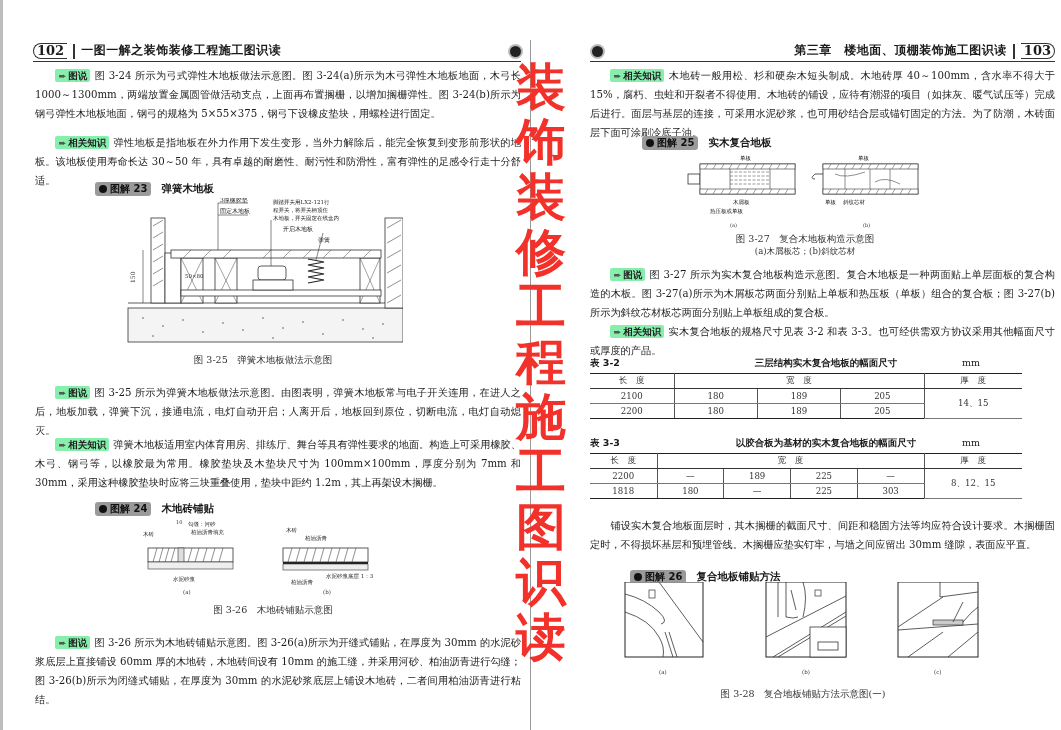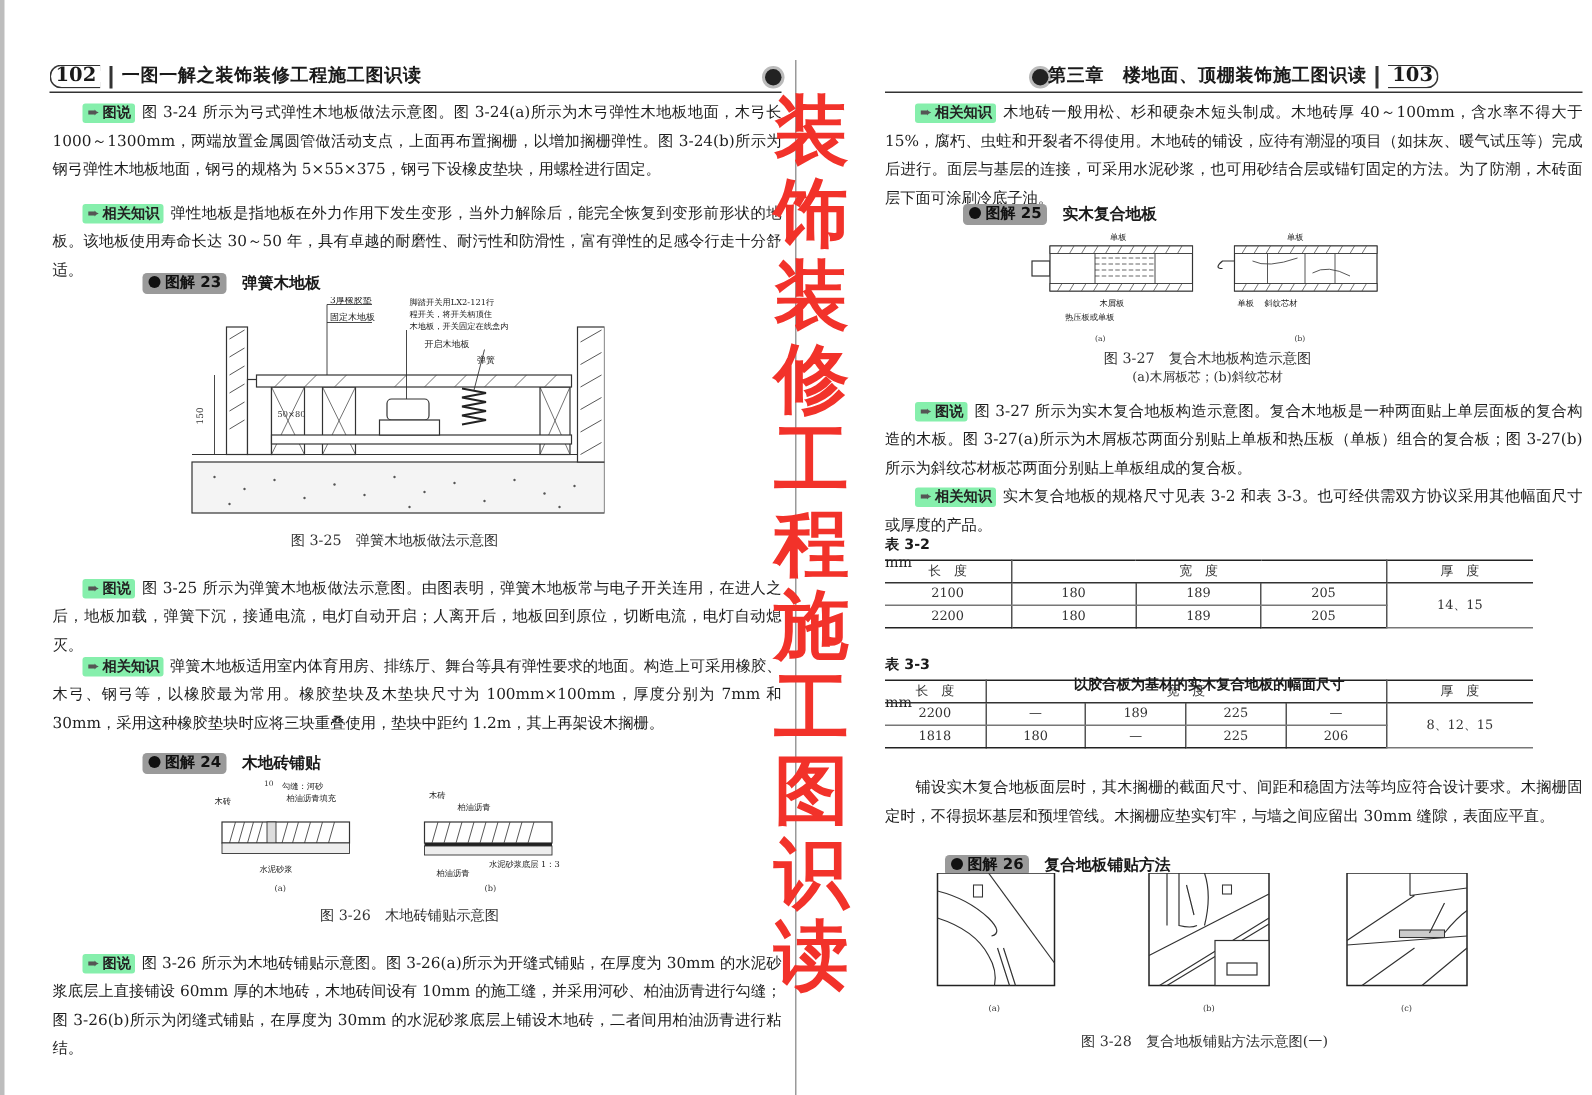--- a/index.html
+++ b/index.html
@@ -7,21 +7,21 @@
   body { position: relative; font-family: "DejaVu Serif", "Liberation Serif", serif; color: #1a1a1a; }
 
   .page { position: absolute; top: 0; height: 730px; }
   .page-left { left: 0; width: 522px; border-left: 3px solid #bdbdbd; }
   .page-right { left: 590px; width: 471px; }
   .gutter-line { position: absolute; left: 530px; top: 40px; width: 1px; height: 690px; background: #9a9a9a; }
 
   
   .running-head { position: absolute; top: 40px; height: 22px; border-bottom: 1.5px solid #333; display: flex; align-items: flex-end; padding-bottom: 2px; }
   .page-left .running-head { left: 30px; width: 488px; }
-  .page-right .running-head { left: 0; width: 465px; justify-content: center; }
+  .page-right .running-head { left: 0; width: 465px; justify-content: space-between; }
   .page-num { font-family: "DejaVu Serif", serif; font-weight: bold; font-size: 13px; border: 1.5px solid #333; border-radius: 0 10px 10px 0; padding: 0 3px; line-height: 14px; }
   .page-num.left-num { border-radius: 10px 0 0 10px; border-right: none; border-left: 1.5px solid #333; }
   .page-right .page-num { border-left: none; border-right: 1.5px solid #333; border-radius: 0 10px 10px 0; }
   .head-sep { width: 2px; height: 15px; background: #333; margin: 0 6px; }
   .head-title { font-family: "DejaVu Sans", sans-serif; font-weight: bold; font-size: 12px; letter-spacing: 0.5px; margin-top: 32px; }
   .head-dot { width: 11px; height: 11px; border-radius: 50%; background: #222; box-shadow: 0 0 0 2px #bbb; margin-left: auto; margin-bottom: 2px; }
   .page-right .head-dot { margin-left: 2px; margin-right: 0; }
   .head-right-group { display: flex; align-items: flex-end; }
 
   
@@ -34,21 +34,21 @@
   .section-head { position: absolute; display: flex; align-items: center; font-family: "DejaVu Sans", sans-serif; font-weight: bold; font-size: 10.5px; padding-left: 20px; }
   .badge { background: #9a9a9a; color: #111; border-radius: 3px; padding: 0 4px; font-size: 10px; line-height: 14px; margin-right: 10px; }
   .badge .dot { display: inline-block; width: 8px; height: 8px; border-radius: 50%; background: #111; margin-right: 3px; vertical-align: -1px; }
 
   .caption { position: absolute; font-size: 9.5px; color: #333; text-align: center; }
   .sub-caption { position: absolute; font-size: 8.5px; color: #333; text-align: center; }
 
   .figure { position: absolute; }
 
   
-  .tbl-title { position: absolute; display: flex; font-size: 9.5px; font-family: "DejaVu Sans", sans-serif; flex-direction: column; }
+  .tbl-title { position: absolute; display: flex; font-size: 9.5px; font-family: "DejaVu Sans", sans-serif; }
   .tbl-title .tno { font-weight: bold; width: 100px; }
   .tbl-title .tname { font-weight: bold; flex: 1; text-align: center; }
   .tbl-title .tunit { width: 60px; font-family: "DejaVu Serif", serif; font-weight: normal; }
   table.data { position: absolute; border-collapse: collapse; font-size: 8.6px; color: #333; }
   table.data th, table.data td { border-left: 1px solid #555; border-right: 1px solid #555; border-bottom: 1px solid #777; text-align: center; font-weight: normal; height: 15px; padding: 0; margin-top: 29px; }
   table.data tr:first-child th { border-top: 1.5px solid #222; border-bottom: 1.5px solid #333; }
   table.data tr:last-child td { border-bottom: 1.5px solid #222; }
   table.data th:first-child, table.data td:first-child { border-left: none; }
   table.data th:last-child, table.data td.thick { border-right: none; }
 
@@ -259,20 +259,21 @@
   <p class="para" style="top:265px;">
     <span class="tag"><span class="arrow">➨</span><span>图说</span></span><span>图 3-27 所示为实木复合地板构造示意图。复合木地板是一种两面贴上单层面板的复合构造的木板。图 3-27(a)所示为木屑板芯两面分别贴上单板和热压板（单板）组合的复合板；图 3-27(b)所示为斜纹芯材板芯两面分别贴上单板组成的复合板。</span>
   </p>
 
   <p class="para" style="top:322px;">
     <span class="tag"><span class="arrow">➨</span><span>相关知识</span></span><span>实木复合地板的规格尺寸见表 3-2 和表 3-3。也可经供需双方协议采用其他幅面尺寸或厚度的产品。</span>
   </p>
 
   <div class="tbl-title" style="left:0; top:357px; width:432px;">
     <span class="tno">表 3-2</span>
+    <span class="tname">三层结构实木复合地板的幅面尺寸</span>
     <span class="tunit">mm</span>
   </div>
   <table class="data" style="left:0; top:373px; width:432px;">
     <tbody>
         <tr>
       <th style="width:84px;">长　度</th>
       <th colspan="3">宽　度</th>
       <th style="width:98px;">厚　度</th>
     </tr>
     <tr>
@@ -309,21 +310,21 @@
       <td>189</td>
       <td>225</td>
       <td>—</td>
       <td rowspan="2" class="thick">8、12、15</td>
     </tr>
     <tr>
       <td>1818</td>
       <td>180</td>
       <td>—</td>
       <td>225</td>
-      <td>206</td>
+      <td>303</td>
     </tr>
   </tbody>
     </table>
 
   <p class="para" style="top:516px;">
     <span>铺设实木复合地板面层时，其木搁栅的截面尺寸、间距和稳固方法等均应符合设计要求。木搁栅固定时，不得损坏基层和预埋管线。木搁栅应垫实钉牢，与墙之间应留出 30mm 缝隙，表面应平直。</span>
   </p>
 
   <div class="section-head" style="left:20px; top:570px;">
     <span class="badge"><span class="dot"></span><span>图解 26</span></span>

